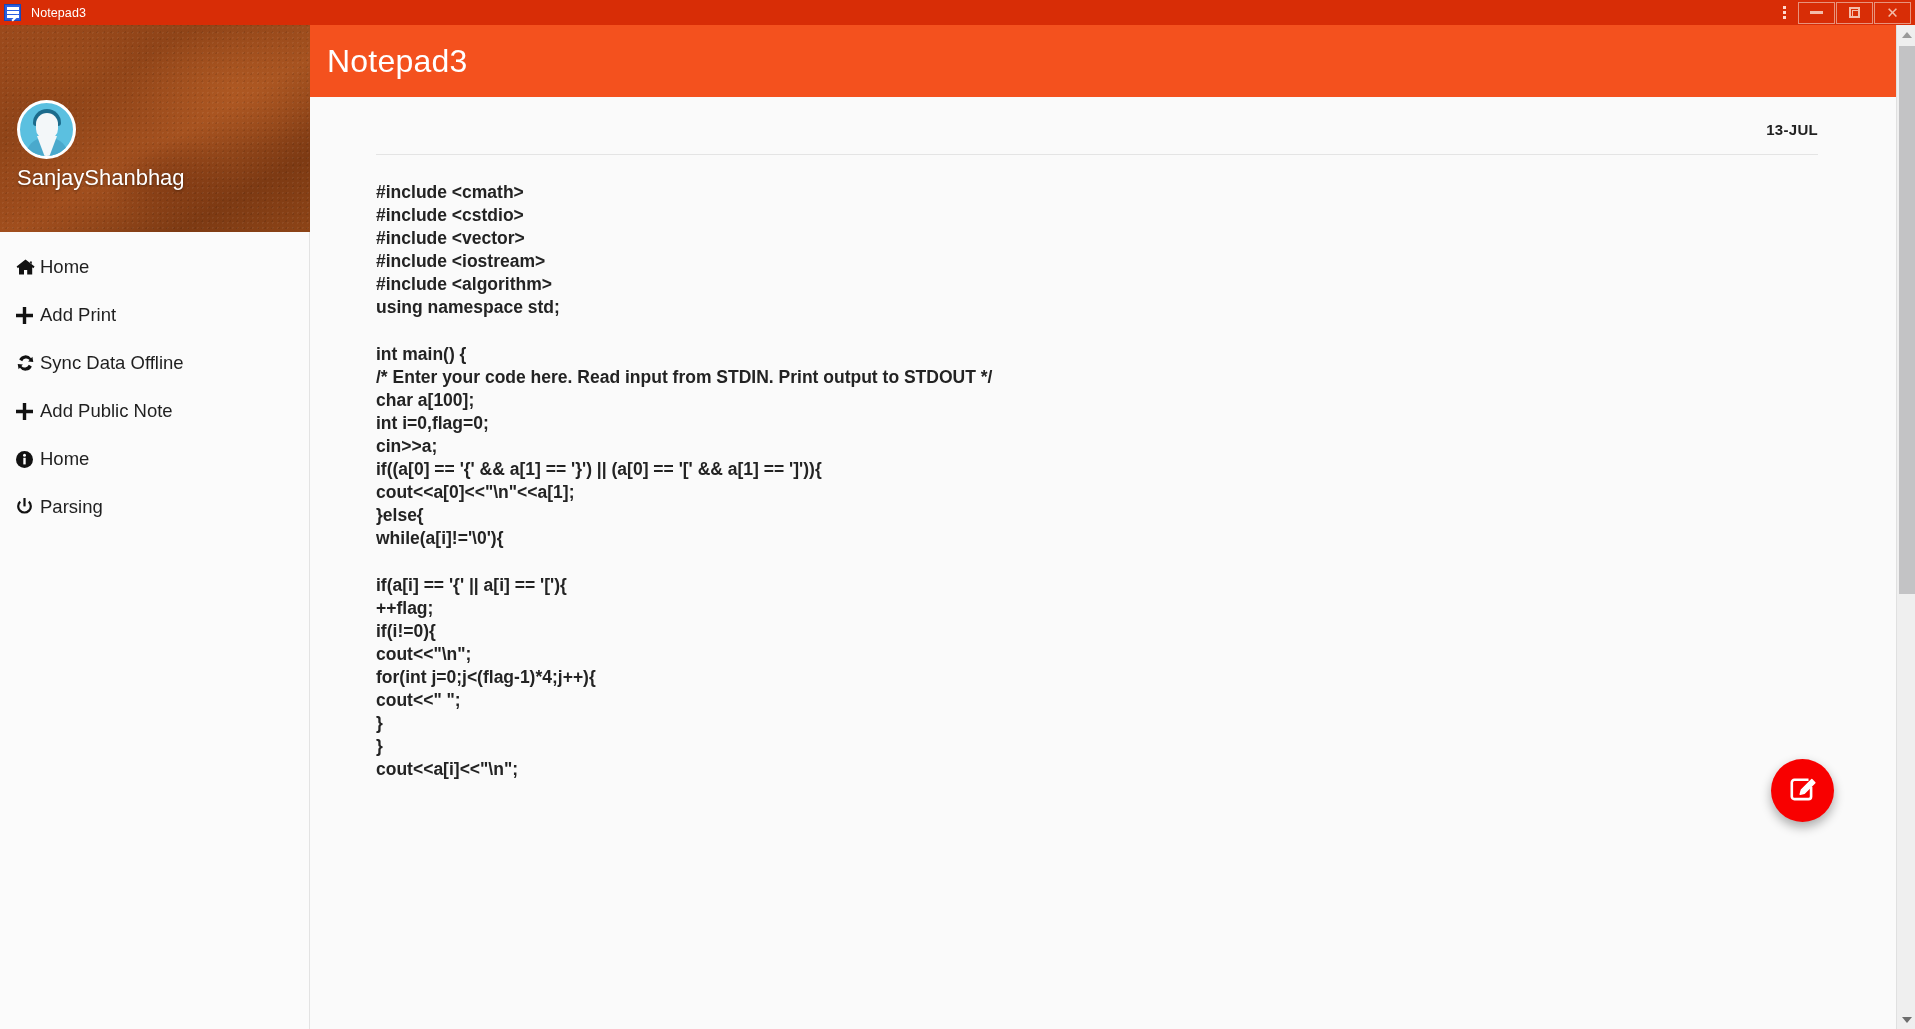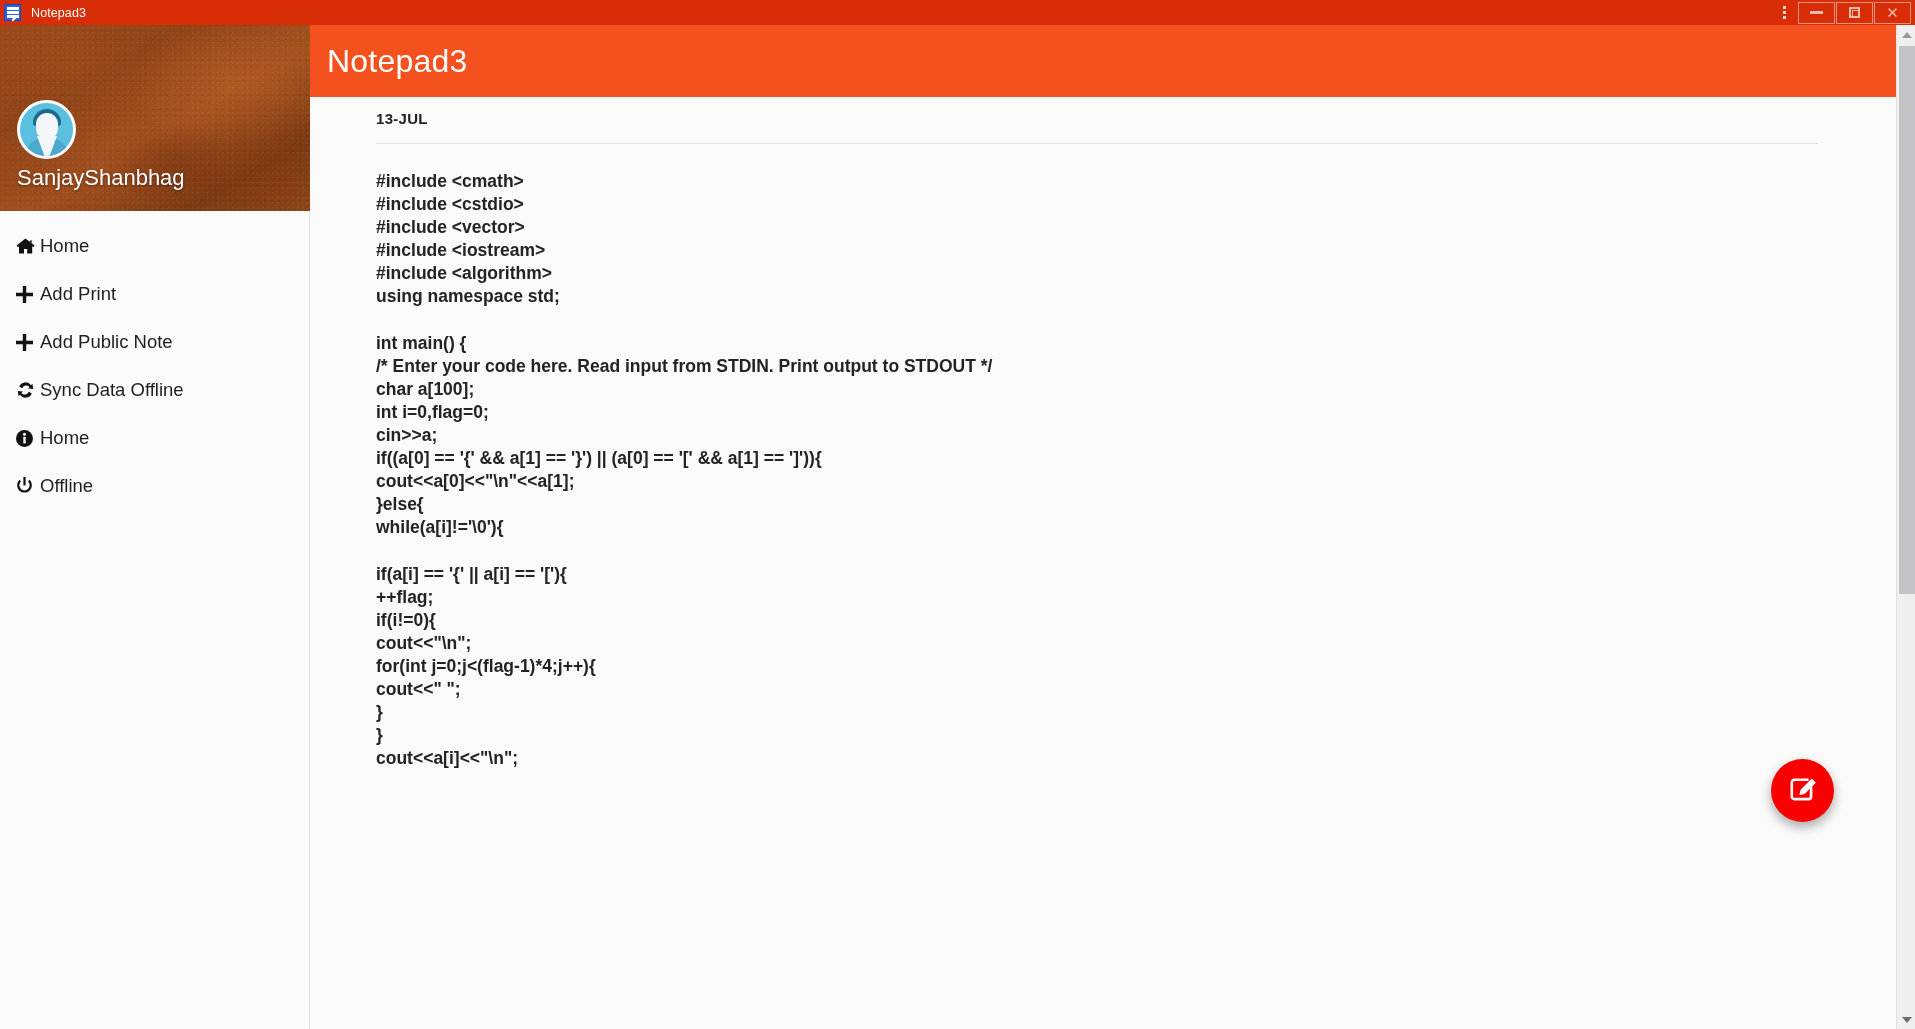--- a/index.html
+++ b/index.html
@@ -69,21 +69,21 @@
   .ic-close { font-size: 15px; color: #f3bcaa; line-height: 1; font-weight: 400;}
 
   
   .sidebar {
     position: absolute; top: 25px; left: 0;
     width: 310px; height: 1004px;
     background: #fbfbfb;
     border-right: 1px solid #e3e3e3;
   }
   .profile {
-    width: 310px; height: 186px;
+    width: 310px; height: 207px;
     position: relative; overflow: hidden;
     background:
       radial-gradient(ellipse 120px 70px at 22% 18%, rgba(160,78,28,.55), transparent 70%),
       radial-gradient(ellipse 150px 90px at 75% 30%, rgba(185,96,38,.5), transparent 70%),
       radial-gradient(ellipse 100px 60px at 55% 75%, rgba(120,52,16,.55), transparent 70%),
       radial-gradient(ellipse 160px 80px at 10% 85%, rgba(150,70,25,.45), transparent 70%),
       linear-gradient(150deg, #9c4a1c 0%, #8f4418 30%, #a4511f 55%, #7d3a13 80%, #8d4417 100%);
   }
   .profile::after {
     content: ""; position: absolute; inset: 0;
@@ -154,22 +154,22 @@
   }
   .appbar-title {
     color: #ffffff; font-size: 32px; font-weight: 400; letter-spacing: .2px;
   }
   .note-area { padding: 0 42px 0 66px; }
   .note-title {
     margin-top: 45px;
     font-size: 30px; color: #1c1c1c; font-weight: 400;
   }
   .note-date-row {
-    display: flex; 
-    margin-top: 13px; padding-right: 37px;
+    display: flex; justify-content: flex-end;
+    margin-top: 24px; padding-right: 37px;
   }
   .note-date { font-size: 15px; color: #222; font-weight: 700; letter-spacing: .3px; }
   .divider {
     height: 1px; background: #e4e4e4;
     margin-top: 16px; margin-right: 37px;
   }
   .note-body {
     margin-top: 26px;
     font-size: 17.5px; color: #232323;
     line-height: 23.1px;
@@ -268,56 +268,56 @@
       <span class="menu-icon">
         <svg width="17" height="17" viewBox="0 0 17 17">
             <path fill="#121212" d="M6.8 0h3.4v6.8H17v3.4h-6.8V17H6.8v-6.8H0V6.8h6.8z"></path>
           </svg>
       </span>
       <span>Add Print</span>
     </div>
 
     <div class="menu-item">
       <span class="menu-icon">
-        <svg width="17" height="17" viewBox="0 0 17 17">
-            <path fill="#121212" d="M6.8 0h3.4v6.8H17v3.4h-6.8V17H6.8v-6.8H0V6.8h6.8z"></path>
-          </svg>
-      </span>
-      <span>Add Public Note</span>
-    </div>
-
-    <div class="menu-item">
-      <span class="menu-icon">
         <svg width="19" height="16" viewBox="0 0 19 16">
           <path fill="#121212" d="M3.2 4.6A6.8 6.8 0 0 1 15.1 3.3l1.3-1.5.9 5.1-5.2-.5 1.5-1.4a4.4 4.4 0 0 0-7.4 1.2z"></path>
           <path fill="#121212" d="M15.8 11.4A6.8 6.8 0 0 1 3.9 12.7l-1.3 1.5-.9-5.1 5.2.5-1.5 1.4a4.4 4.4 0 0 0 7.4-1.2z"></path>
         </svg>
       </span>
       <span>Sync Data Offline</span>
+    </div>
+
+    <div class="menu-item">
+      <span class="menu-icon">
+        <svg width="17" height="17" viewBox="0 0 17 17">
+            <path fill="#121212" d="M6.8 0h3.4v6.8H17v3.4h-6.8V17H6.8v-6.8H0V6.8h6.8z"></path>
+          </svg>
+      </span>
+      <span>Add Public Note</span>
     </div>
 
     <div class="menu-item">
       <span class="menu-icon">
         <svg width="17" height="17" viewBox="0 0 17 17">
           <circle cx="8.5" cy="8.5" r="8.5" fill="#121212"></circle>
           <rect x="7.3" y="6.8" width="2.4" height="6.6" fill="#fff"></rect>
           <circle cx="8.5" cy="4.2" r="1.5" fill="#fff"></circle>
         </svg>
       </span>
       <span>Home</span>
     </div>
 
     <div class="menu-item">
       <span class="menu-icon">
         <svg width="17" height="18" viewBox="0 0 17 18">
           <path fill="none" stroke="#121212" stroke-width="2.2" d="M4.2 3.6a6.3 6.3 0 1 0 8.6 0"></path>
           <rect x="7.4" y="0" width="2.2" height="8.4" fill="#121212"></rect>
         </svg>
       </span>
-      <span>Offline</span>
+      <span>Parsing</span>
     </div>
 
   </div>
 </div>
 
 <div class="main">
 
   <div class="appbar">
     <div class="appbar-title">Notepad3</div>
   </div>

